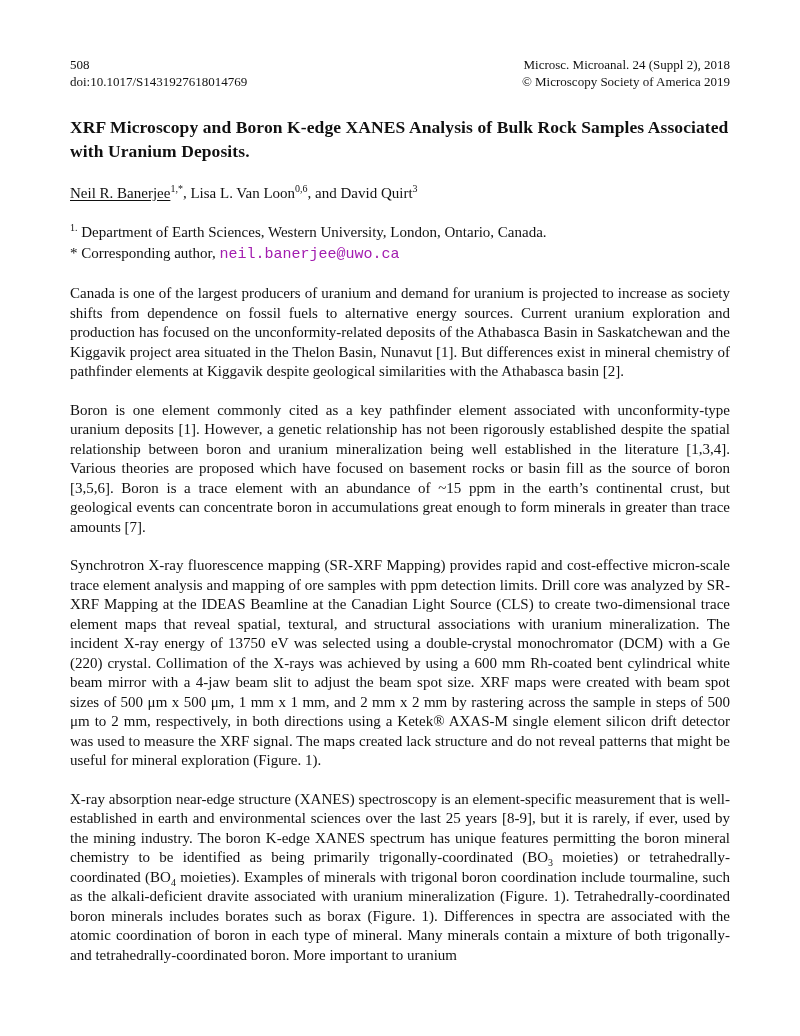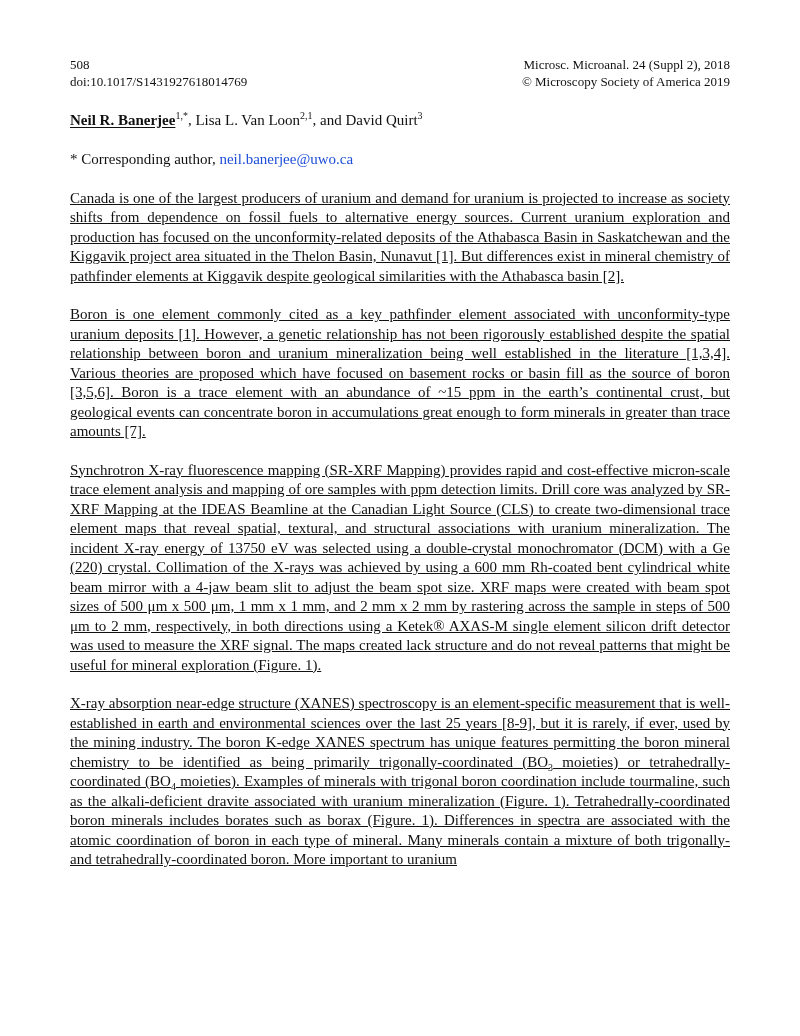--- a/index.html
+++ b/index.html
@@ -28,69 +28,72 @@
     font-size: 17.5px;
     font-weight: bold;
     line-height: 24px;
     letter-spacing: 0.1px;
   }
   .authors-line {
     margin-top: 20px;
     font-size: 15px;
     line-height: 20px;
   }
-  .authors-line u { text-underline-offset: 2px; font-weight: bold; }
+  .authors-line u { text-underline-offset: 2px; }
   .affiliations {
     margin-top: 19px;
     font-size: 15px;
     line-height: 20.5px;
   }
   sup {
     font-size: 10px;
     line-height: 0;
     vertical-align: super;
   }
   sub {
     font-size: 10px;
     line-height: 0;
     vertical-align: sub;
   }
-  .body-text { margin-top: 0; text-decoration: underline; }
+  .body-text { margin-top: 0; }
   .body-text p {
     margin: 19px 0 0 0;
     font-size: 15px;
     line-height: 19.5px;
     text-align: justify;
   }
   a.email {
-    color: #1d4ed8;
+    color: #a21caf;
     text-decoration: none;
     cursor: pointer;
+    font-family: Liberation Mono, monospace;
   }
 </style>
 </head>
 <body>
 
 <div class="page">
 
   <div class="journal-header">
     <div class="col-left">
       <div>508</div>
       <div>doi:10.1017/S1431927618014769</div>
     </div>
     <div class="col-right">
       <div>Microsc. Microanal. 24 (Suppl 2), 2018</div>
       <div>© Microscopy Society of America 2019</div>
     </div>
   </div>
 
+  <div class="paper-title">XRF Microscopy and Boron K-edge XANES Analysis of Bulk Rock Samples Associated with Uranium Deposits.</div>
 
-  <div class="authors-line"><u>Neil R. Banerjee</u><sup>1,*</sup>, Lisa L. Van Loon<sup>2,1</sup>, and David Quirt<sup>3</sup></div>
+  <div class="authors-line"><u>Neil R. Banerjee</u><sup>1,*</sup>, Lisa L. Van Loon<sup>0,6</sup>, and David Quirt<sup>3</sup></div>
 
   <div class="affiliations">
+    <div><sup>1.</sup> Department of Earth Sciences, Western University, London, Ontario, Canada.</div>
     <div>* Corresponding author, <a class="email">neil.banerjee@uwo.ca</a></div>
   </div>
 
   <div class="body-text">
     <p>Canada is one of the largest producers of uranium and demand for uranium is projected to increase as society shifts from dependence on fossil fuels to alternative energy sources. Current uranium exploration and production has focused on the unconformity-related deposits of the Athabasca Basin in Saskatchewan and the Kiggavik project area situated in the Thelon Basin, Nunavut [1]. But differences exist in mineral chemistry of pathfinder elements at Kiggavik despite geological similarities with the Athabasca basin [2].</p>
     <p>Boron is one element commonly cited as a key pathfinder element associated with unconformity-type uranium deposits [1]. However, a genetic relationship has not been rigorously established despite the spatial relationship between boron and uranium mineralization being well established in the literature [1,3,4]. Various theories are proposed which have focused on basement rocks or basin fill as the source of boron [3,5,6]. Boron is a trace element with an abundance of ~15 ppm in the earth’s continental crust, but geological events can concentrate boron in accumulations great enough to form minerals in greater than trace amounts [7].</p>
     <p>Synchrotron X-ray fluorescence mapping (SR-XRF Mapping) provides rapid and cost-effective micron-scale trace element analysis and mapping of ore samples with ppm detection limits. Drill core was analyzed by SR-XRF Mapping at the IDEAS Beamline at the Canadian Light Source (CLS) to create two-dimensional trace element maps that reveal spatial, textural, and structural associations with uranium mineralization. The incident X-ray energy of 13750 eV was selected using a double-crystal monochromator (DCM) with a Ge (220) crystal. Collimation of the X-rays was achieved by using a 600 mm Rh-coated bent cylindrical white beam mirror with a 4-jaw beam slit to adjust the beam spot size. XRF maps were created with beam spot sizes of 500 μm x 500 μm, 1 mm x 1 mm, and 2 mm x 2 mm by rastering across the sample in steps of 500 μm to 2 mm, respectively, in both directions using a Ketek® AXAS-M single element silicon drift detector was used to measure the XRF signal. The maps created lack structure and do not reveal patterns that might be useful for mineral exploration (Figure. 1).</p>
     <p>X-ray absorption near-edge structure (XANES) spectroscopy is an element-specific measurement that is well-established in earth and environmental sciences over the last 25 years [8-9], but it is rarely, if ever, used by the mining industry. The boron K-edge XANES spectrum has unique features permitting the boron mineral chemistry to be identified as being primarily trigonally-coordinated (BO<sub>3</sub> moieties) or tetrahedrally-coordinated (BO<sub>4</sub> moieties). Examples of minerals with trigonal boron coordination include tourmaline, such as the alkali-deficient dravite associated with uranium mineralization (Figure. 1). Tetrahedrally-coordinated boron minerals includes borates such as borax (Figure. 1). Differences in spectra are associated with the atomic coordination of boron in each type of mineral.  Many minerals contain a mixture of both trigonally- and tetrahedrally-coordinated boron. More important to uranium</p>
   </div>
 

